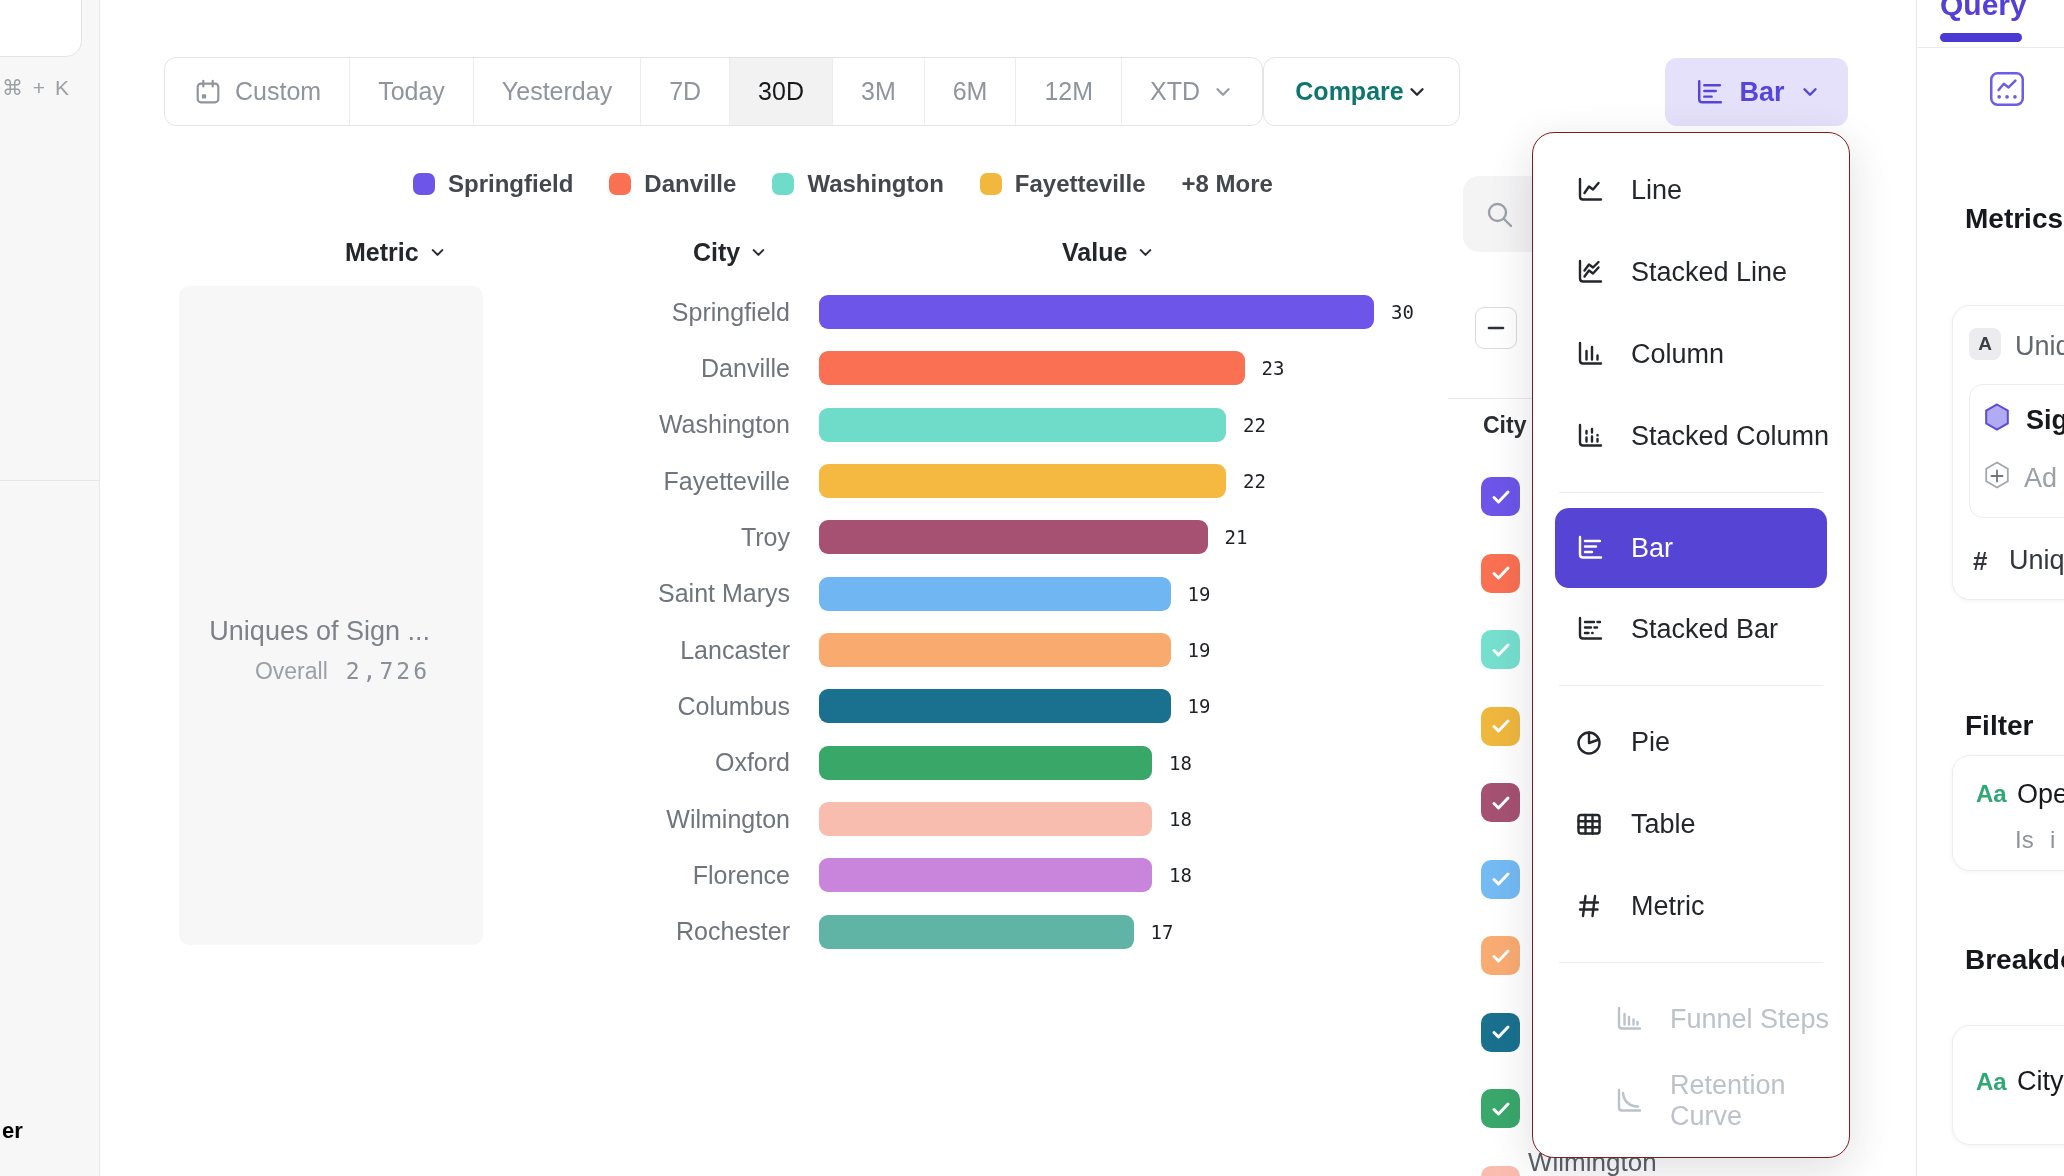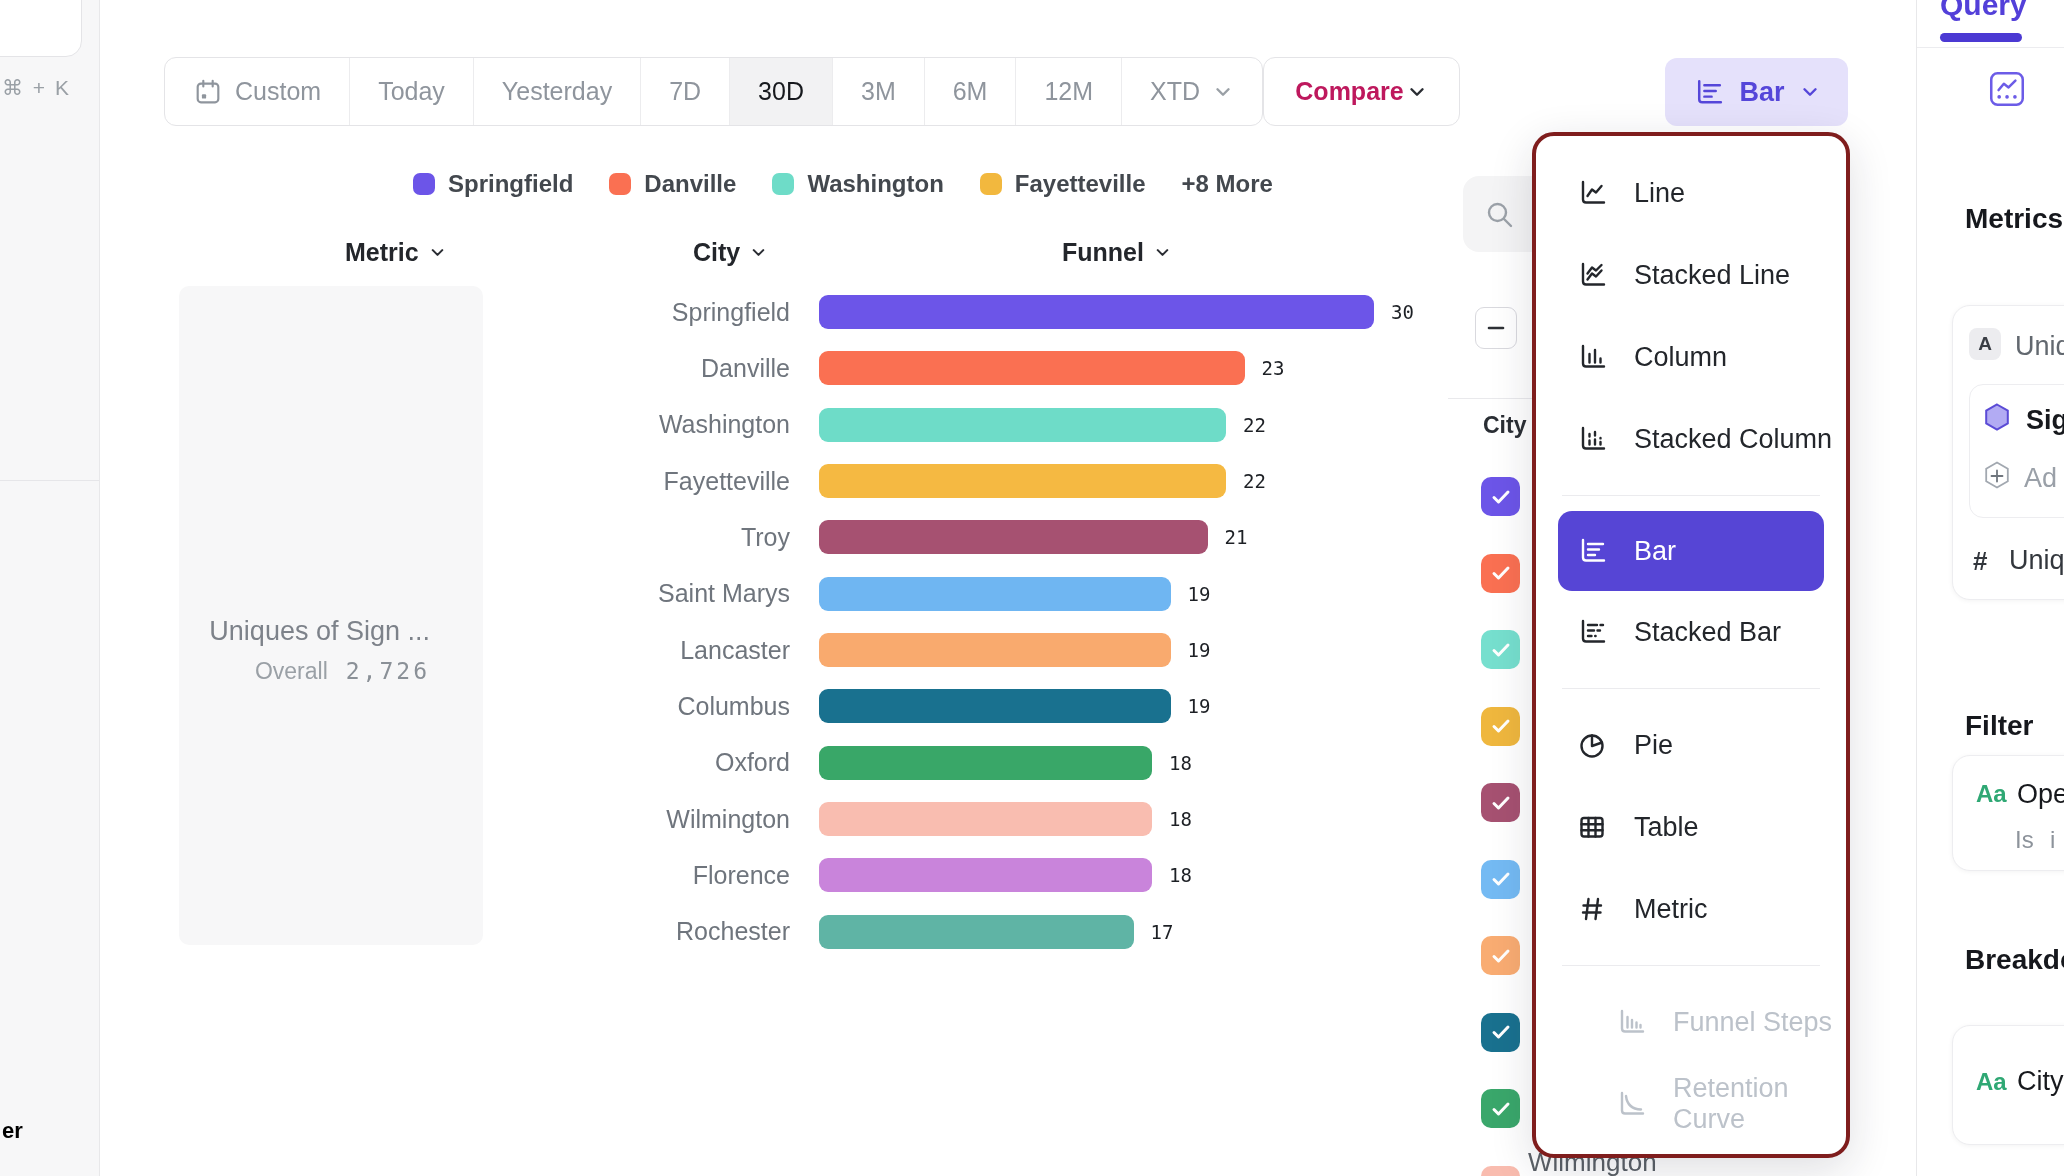--- a/index.html
+++ b/index.html
@@ -18,21 +18,21 @@
   .sb-footer{position:absolute;left:2px;top:1118px;font-size:22px;font-weight:700;color:#000000;}
 
   
   .seg-group{position:absolute;left:164px;top:57px;height:67px;display:flex;align-items:stretch;border:1.5px solid #e4e4e7;border-radius:12px;overflow:hidden;background:#fff;}
   .seg{display:flex;align-items:center;justify-content:center;gap:12px;padding:0 28px;font-size:25px;font-weight:500;color:#8f959d;border-right:1px solid #ececee;white-space:nowrap;cursor:pointer;}
   .seg:last-child{border-right:none;}
   .seg.active{background:#f2f2f3;color:#17191d;font-weight:400;}
   .seg-icon{width:30px;height:30px;color:#8f959d;}
   .seg-chev{width:22px;height:22px;color:#9aa0a6;}
   .seg-chev svg,.chev svg{fill:none;stroke:currentColor;stroke-width:2.2;stroke-linecap:round;stroke-linejoin:round;width:100%;height:100%;}
-  .btn-compare{position:absolute;left:1263px;top:57px;width:195px;height:67px;border:1.5px solid #e4e4e7;border-radius:12px;background:#fff;display:flex;align-items:center;justify-content:center;gap:2px;font-size:25px;font-weight:600;color:#be185d;cursor:pointer;}
+  .btn-compare{position:absolute;left:1263px;top:57px;width:195px;height:67px;border:1.5px solid #e4e4e7;border-radius:12px;background:#fff;display:flex;align-items:center;justify-content:center;gap:2px;font-size:25px;font-weight:600;color:#0f766e;cursor:pointer;}
   .chev{width:22px;height:22px;color:#2a2d33;}
   .btn-charttype{position:absolute;left:1665px;top:58px;width:183px;height:68px;background:#E5E1FB;border-radius:12px;display:flex;align-items:center;justify-content:center;gap:14px;font-size:27px;font-weight:700;color:#5546D9;cursor:pointer;}
   .btn-charttype .bt-icon{width:33px;height:33px;}
   .btn-charttype .bt-icon svg{fill:none;stroke:#5546D9;stroke-width:2.4;stroke-linecap:round;stroke-linejoin:round;width:100%;height:100%;}
   .btn-charttype .chev{color:#5546D9;}
 
   
   .legend{position:absolute;left:413px;top:170px;display:flex;align-items:center;gap:36px;}
   .lg-item{display:flex;align-items:center;gap:13px;font-size:24px;font-weight:600;color:#43484e;}
   .lg-swatch{width:22px;height:22px;border-radius:7px;background:var(--c);}
@@ -62,21 +62,21 @@
   .bd-selectall{position:absolute;left:1475px;top:307px;width:40px;height:40px;background:#fff;border:1.5px solid #d9d9de;border-radius:9px;z-index:5;display:flex;align-items:center;justify-content:center;cursor:pointer;}
   .bd-divider{position:absolute;left:1448px;top:398px;width:112px;height:1px;background:#e9e9ec;z-index:1;}
   .bd-citylabel{position:absolute;left:1483px;top:412px;font-size:23px;font-weight:600;color:#2a2e34;z-index:5;}
   .bd-checks{position:absolute;left:1481px;top:477px;display:flex;flex-direction:column;z-index:5;}
   .cbx{width:39px;height:39px;border-radius:10px;background:var(--c);margin-bottom:37.5px;display:flex;align-items:center;justify-content:center;cursor:pointer;}
   .cbx svg{width:30px;height:30px;}
   .bd-partialrow{position:absolute;left:1528px;top:1147px;font-size:26px;color:#5b6167;z-index:1;white-space:nowrap;}
 
   
   .menu{position:absolute;left:1532px;top:132px;width:318px;height:1026px;background:#fff;border-radius:22px;
-        border:4px solid #7f1d1d;box-shadow:0 12px 44px rgba(25,25,50,.14);z-index:40;padding-top:16px;box-sizing:border-box;}
+        border:1px solid #7f1d1d;box-shadow:0 12px 44px rgba(25,25,50,.14);z-index:40;padding-top:16px;box-sizing:border-box;}
   .menu-item{height:82px;display:flex;align-items:center;gap:26px;padding-left:40px;font-size:27px;font-weight:500;color:#23262b;cursor:pointer;}
   .mi-icon{width:32px;height:32px;flex:none;}
   .mi-icon svg{fill:none;stroke:currentColor;stroke-width:2.4;stroke-linecap:round;stroke-linejoin:round;width:100%;height:100%;}
   .menu-item.selected{background:#5645D5;color:#fff;border-radius:14px;margin:0 22px;padding-left:18px;height:80px;}
   .menu-item.disabled{color:#bcc2ca;cursor:default;margin-left:39px;}
   .menu-divider{height:1px;background:#ebebee;margin:15px 26px;}
 
   
   .qpanel{position:absolute;left:1916px;top:0;width:148px;height:1176px;background:#fff;border-left:1px solid #e8e8ea;}
   .qp-tab{position:absolute;left:23px;top:-12px;font-size:30px;font-weight:700;color:#5340D9;}
@@ -236,21 +236,21 @@
   </div>
   <div class="colhead" style="left:693px;">
     <span>City</span>
     <span class="chev">
         <svg viewBox="0 0 20 20">
           <path d="M5 7.5l5 5 5-5"></path>
         </svg>
       </span>
   </div>
   <div class="colhead" style="left:1062px;">
-    <span>Funnel</span>
+    <span>Value</span>
     <span class="chev">
         <svg viewBox="0 0 20 20">
           <path d="M5 7.5l5 5 5-5"></path>
         </svg>
       </span>
   </div>
 
   <div class="metric-card">
     <div class="mc-title">Uniques of Sign ...</div>
     <div class="mc-overall">

